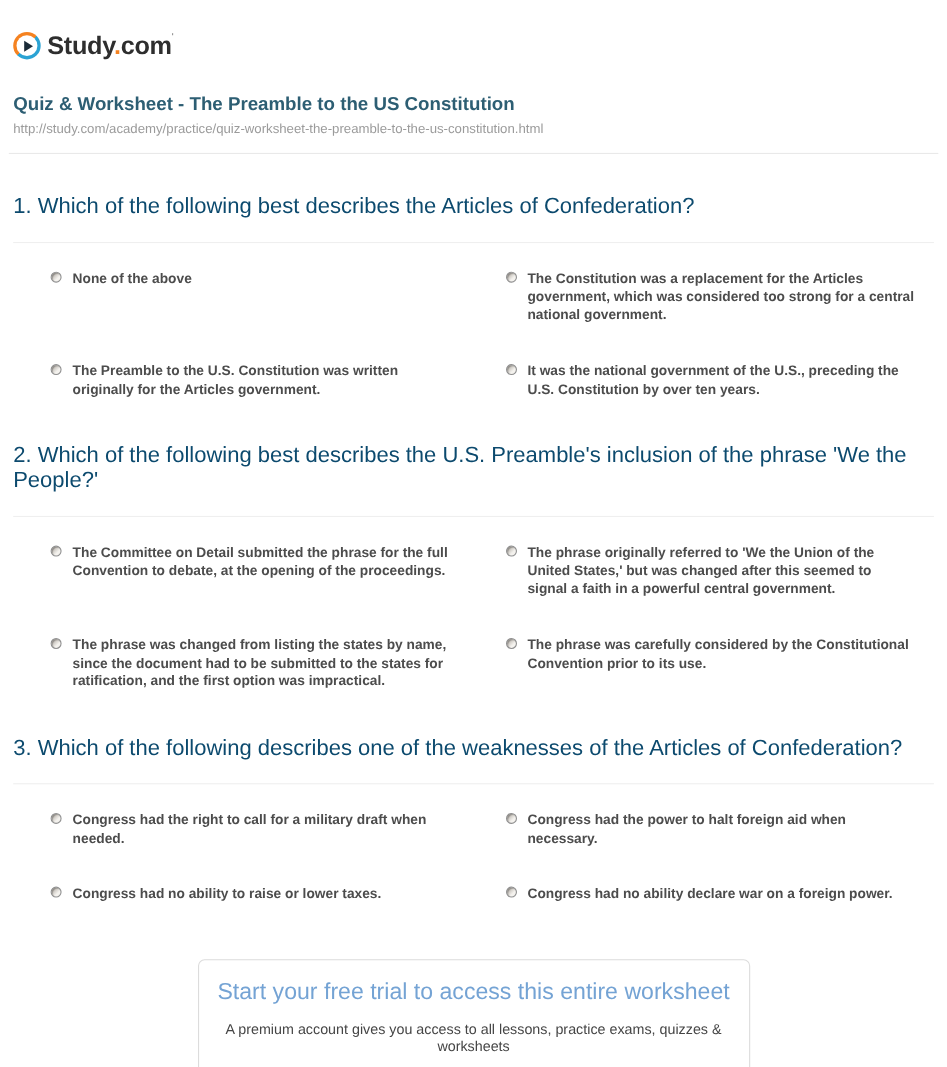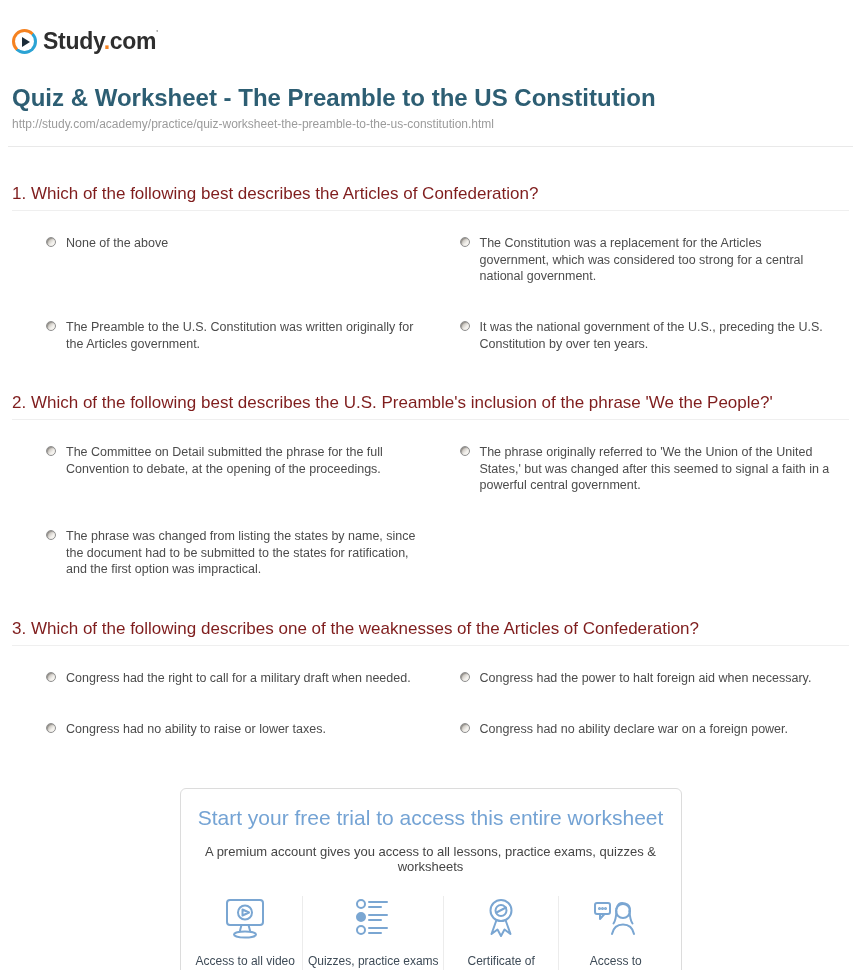--- a/index.html
+++ b/index.html
@@ -20,42 +20,42 @@
     content:''; position:absolute; inset:3px; background:#fff; border-radius:50%;
   }
   .logo-icon::after {
     content:''; position:absolute; left:10px; top:7.5px;
     border-left:8px solid #1b2b38; border-top:5px solid transparent; border-bottom:5px solid transparent;
   }
   .logo-text { font-size:23px; font-weight:700; color:#2e2e2e; letter-spacing:-0.3px; }
   .logo-text .dot { color:#f58220; }
   .logo-text .tm { font-size:9px; vertical-align:top; color:#666; font-weight:400; }
   
-  .page-title { margin:26px 12px 0; font-size:24px; font-weight:700; color:#2d5e73; }
+  .page-title { margin:26px 12px 0; font-size:17px; font-weight:700; color:#2d5e73; }
   .page-url { margin:5px 12px 0; font-size:12px; color:#9b9b9b; }
   .rule { border:none; border-top:1px solid #e9e9e9; margin:15px 8px 0; }
   
   .question { margin:37px 12px 0; }
   .q-heading {
-    font-size:17px; font-weight:400; color:#7f1d1d;
-    padding-bottom:6px; border-bottom:1px solid #efefef;
+    font-size:20px; font-weight:400; color:#0c4a6e;
+    padding-bottom:20px; border-bottom:1px solid #efefef;
   }
   .options {
     display:grid; grid-template-columns:1fr 1fr;
     column-gap:42px; row-gap:34px;
     padding:24px 18px 4px 34px;
   }
   .option { display:flex; align-items:flex-start; gap:10px; cursor:default; }
   .radio {
     flex:0 0 auto; width:10px; height:10px; margin-top:2px; border-radius:50%;
     border:1px solid #8f8f8f;
     background:linear-gradient(135deg,#aaa49c 0%, #f4f2ee 65%);
     box-shadow:inset 1px 1px 1px rgba(0,0,0,.25);
   }
-  .option-text { font-size:12.5px; font-weight:400; color:#4c4c4c; line-height:1.33; }
+  .option-text { font-size:12.5px; font-weight:700; color:#4c4c4c; line-height:1.33; }
   
   .trial-card {
     width:502px; margin:47px auto 0;
     border:1px solid #dcdcdc; border-radius:6px; background:#fff;
     text-align:center; overflow:hidden;
   }
   .card-headline { margin-top:17px; font-size:21px; color:#74a3d4; }
   .card-sub { margin-top:14px; font-size:13px; color:#454545; }
   .features { display:flex; margin:22px 8px 0; align-items:flex-start; }
   .feature {
@@ -113,20 +113,24 @@
       <span class="radio"></span>
       <span class="option-text">The Committee on Detail submitted the phrase for the full Convention to debate, at the opening of the proceedings.</span>
     </div>
     <div class="option">
       <span class="radio"></span>
       <span class="option-text">The phrase originally referred to 'We the Union of the United States,' but was changed after this seemed to signal a faith in a powerful central government.</span>
     </div>
     <div class="option">
       <span class="radio"></span>
       <span class="option-text">The phrase was changed from listing the states by name, since the document had to be submitted to the states for ratification, and the first option was impractical.</span>
+    </div>
+    <div class="option">
+      <span class="radio"></span>
+      <span class="option-text">The phrase was carefully considered by the Constitutional Convention prior to its use.</span>
     </div>
   </div>
 </section>
 
 
 <section class="question">
   <h2 class="q-heading"><span>3.</span> <span>Which of the following describes one of the weaknesses of the Articles of Confederation?</span></h2>
   <div class="options">
     <div class="option">
       <span class="radio"></span>

